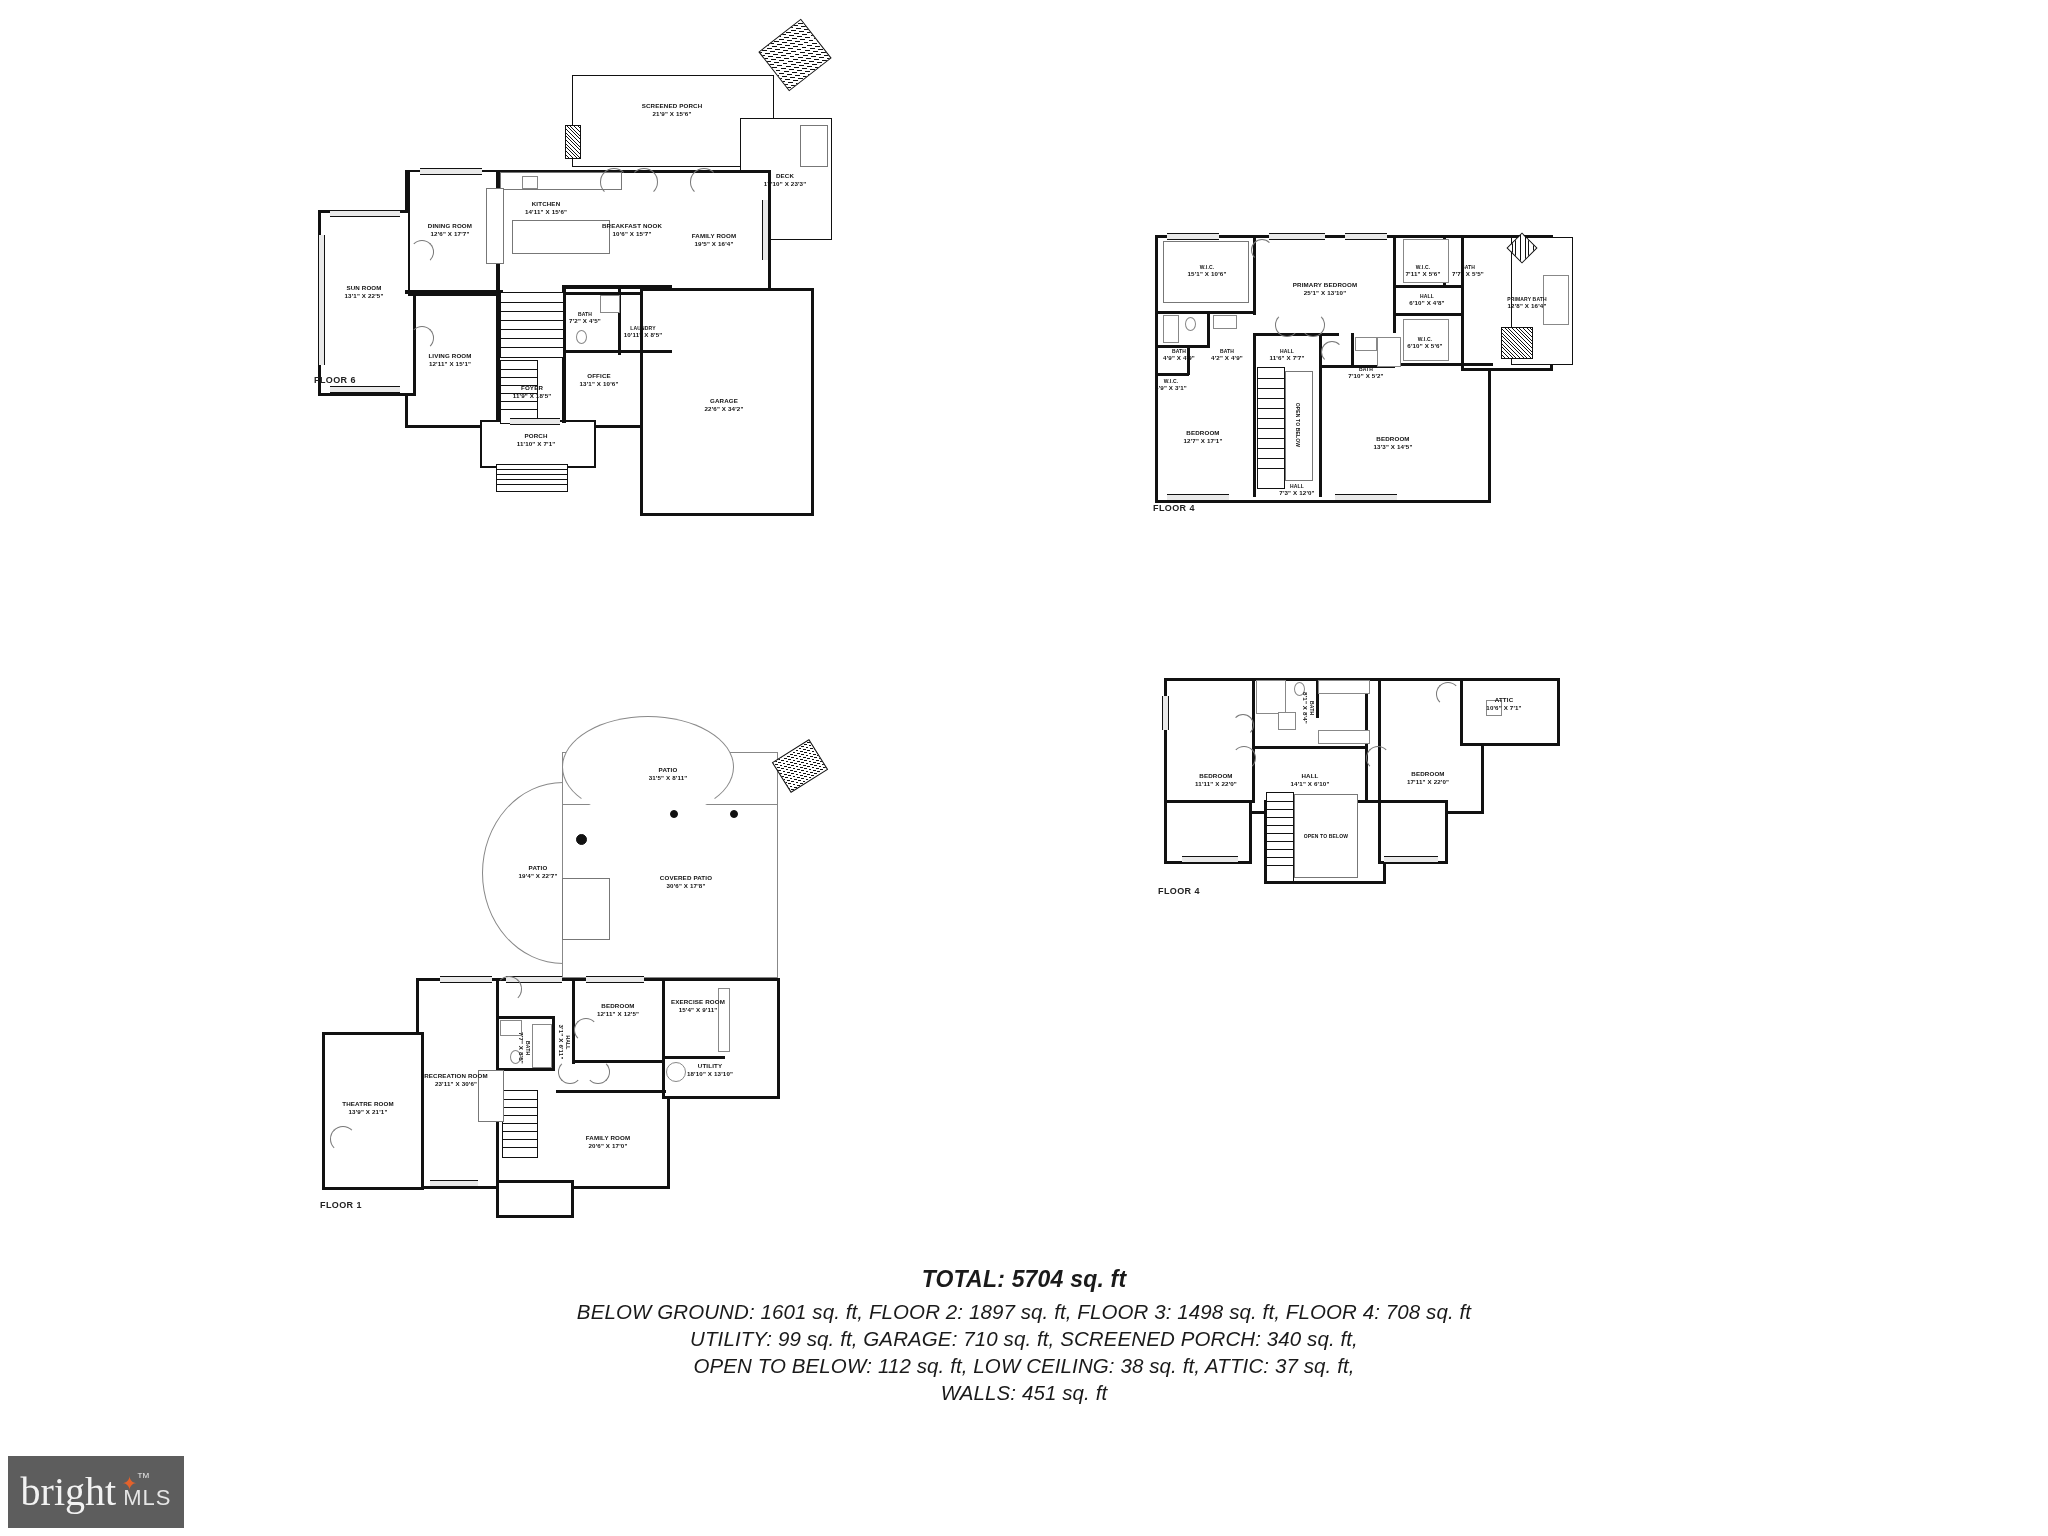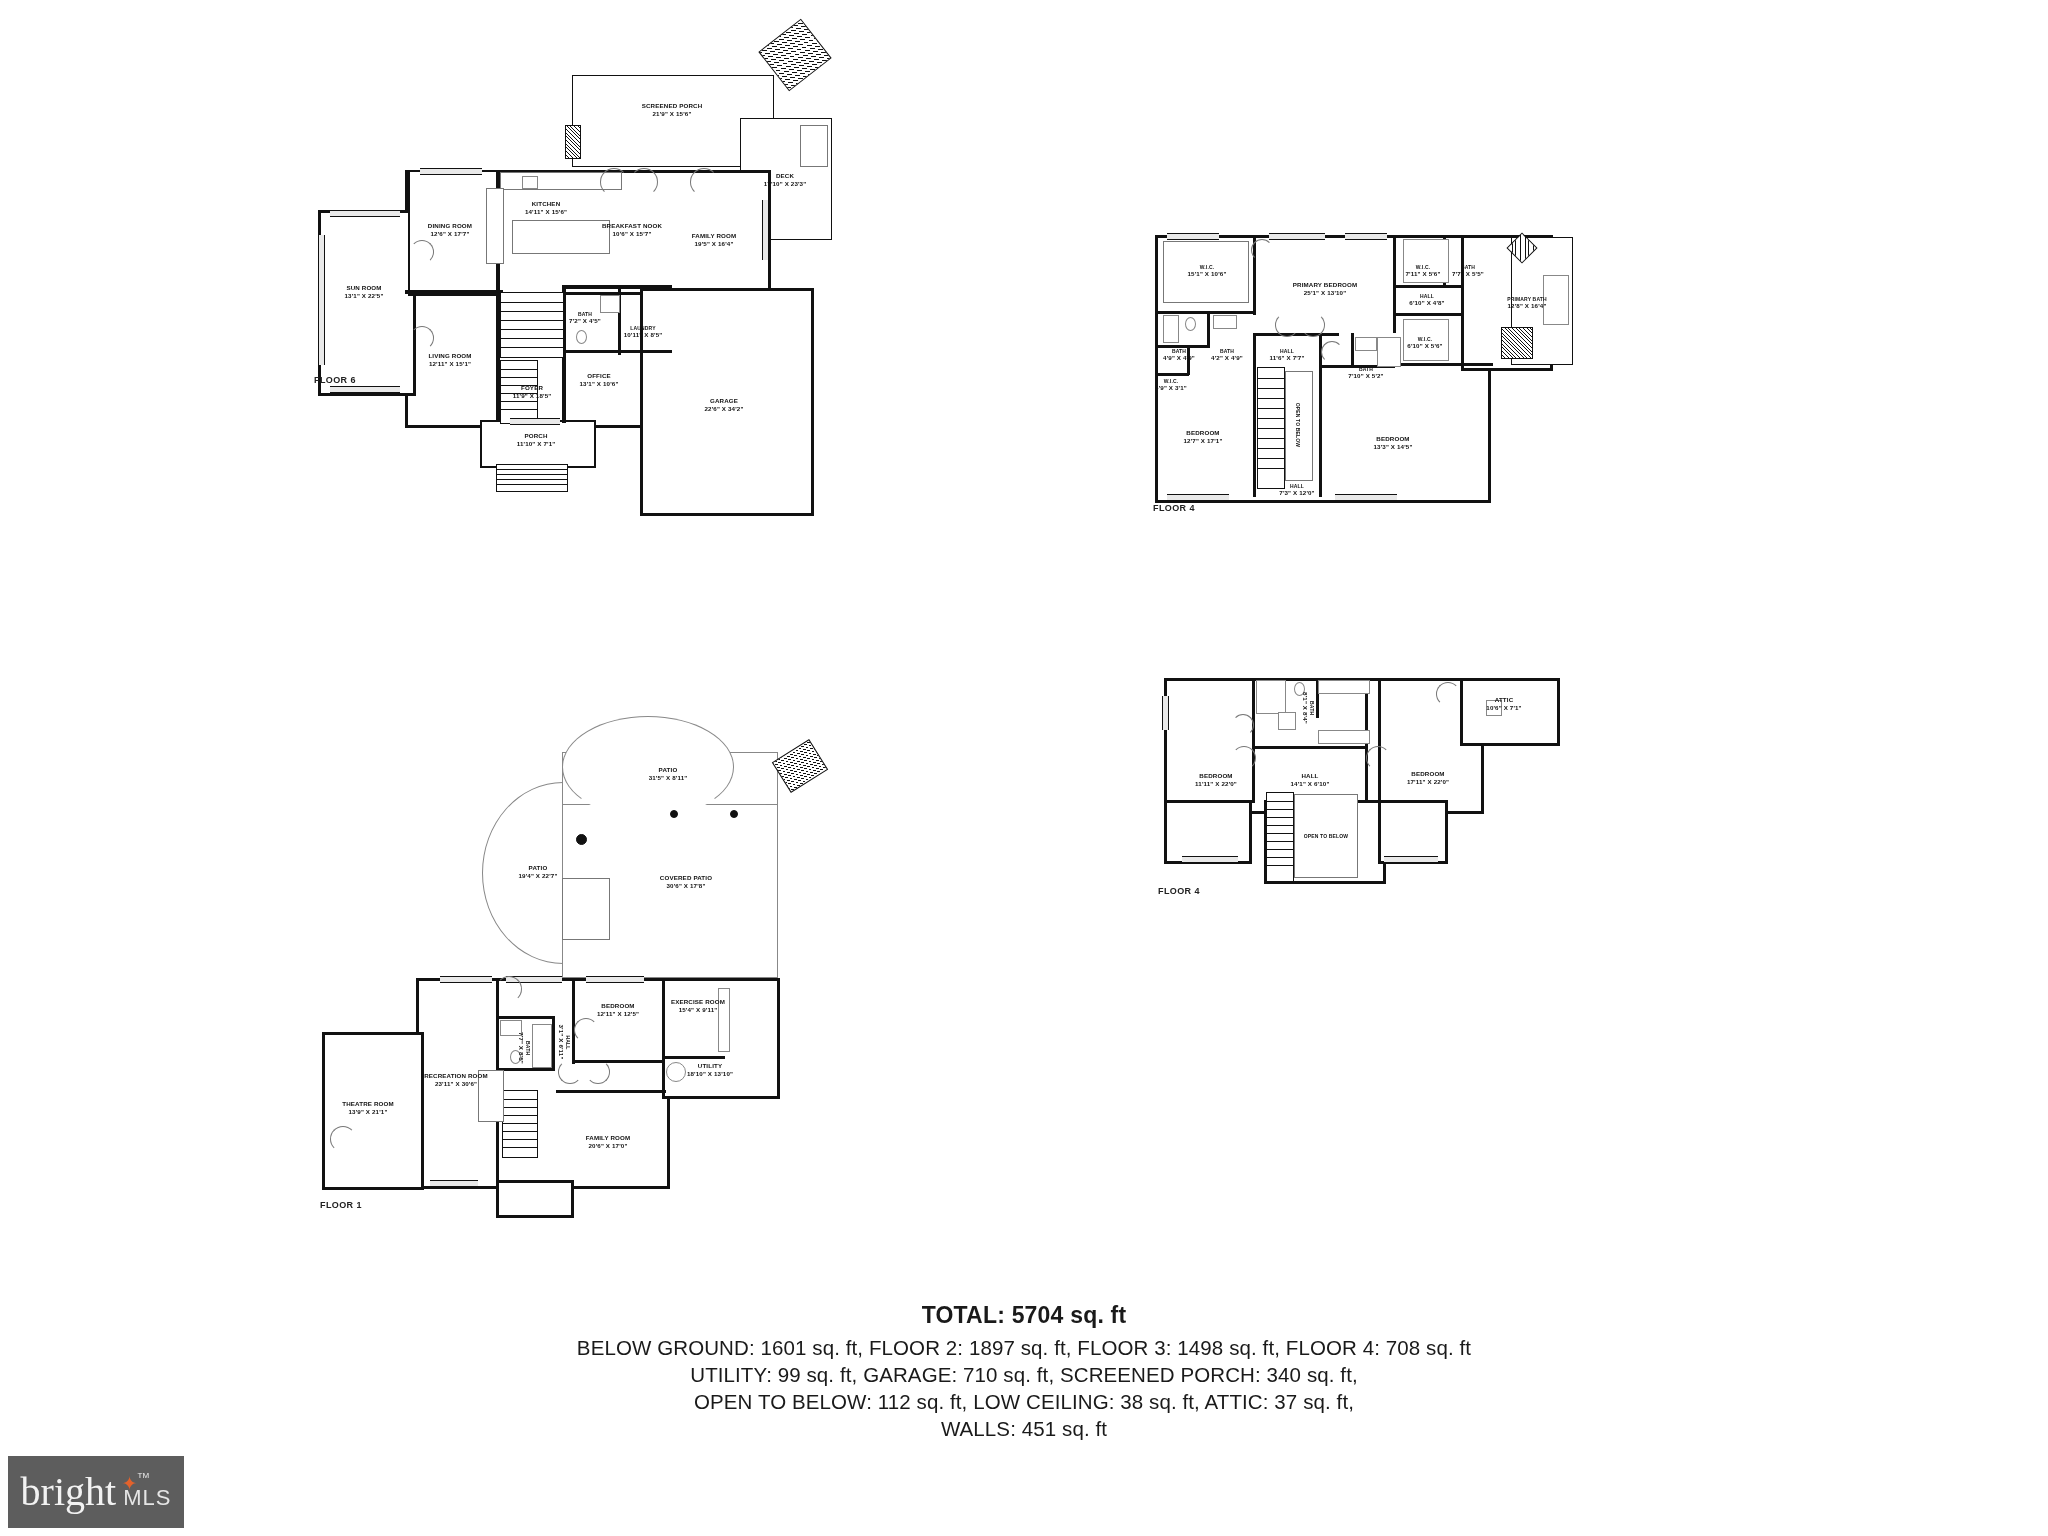--- a/index.html
+++ b/index.html
@@ -477,21 +477,21 @@
     <span class="d">18'10" X 13'10"</span>
   </div>
   <div class="rlab" style="left:308px;top:382px;">
     <span>FAMILY ROOM</span>
     <span class="d">20'6" X 17'0"</span>
   </div>
 
   <div class="floortag" style="left:20px;top:440px;">FLOOR 1</div>
 </div>
 
-<div id="summary" style="top:1302px;">
+<div id="summary" style="top:1266px;font-style:italic;">
   <div class="total">TOTAL: 5704 sq. ft</div>
   <div class="line">BELOW GROUND: 1601 sq. ft, FLOOR 2: 1897 sq. ft, FLOOR 3: 1498 sq. ft, FLOOR 4: 708 sq. ft</div>
   <div class="line">UTILITY: 99 sq. ft, GARAGE: 710 sq. ft, SCREENED PORCH: 340 sq. ft,</div>
   <div class="line">OPEN TO BELOW: 112 sq. ft, LOW CEILING: 38 sq. ft, ATTIC: 37 sq. ft,</div>
   <div class="line">WALLS: 451 sq. ft</div>
 
 </div>
 
 <div id="logo">
   <div class="lw">

